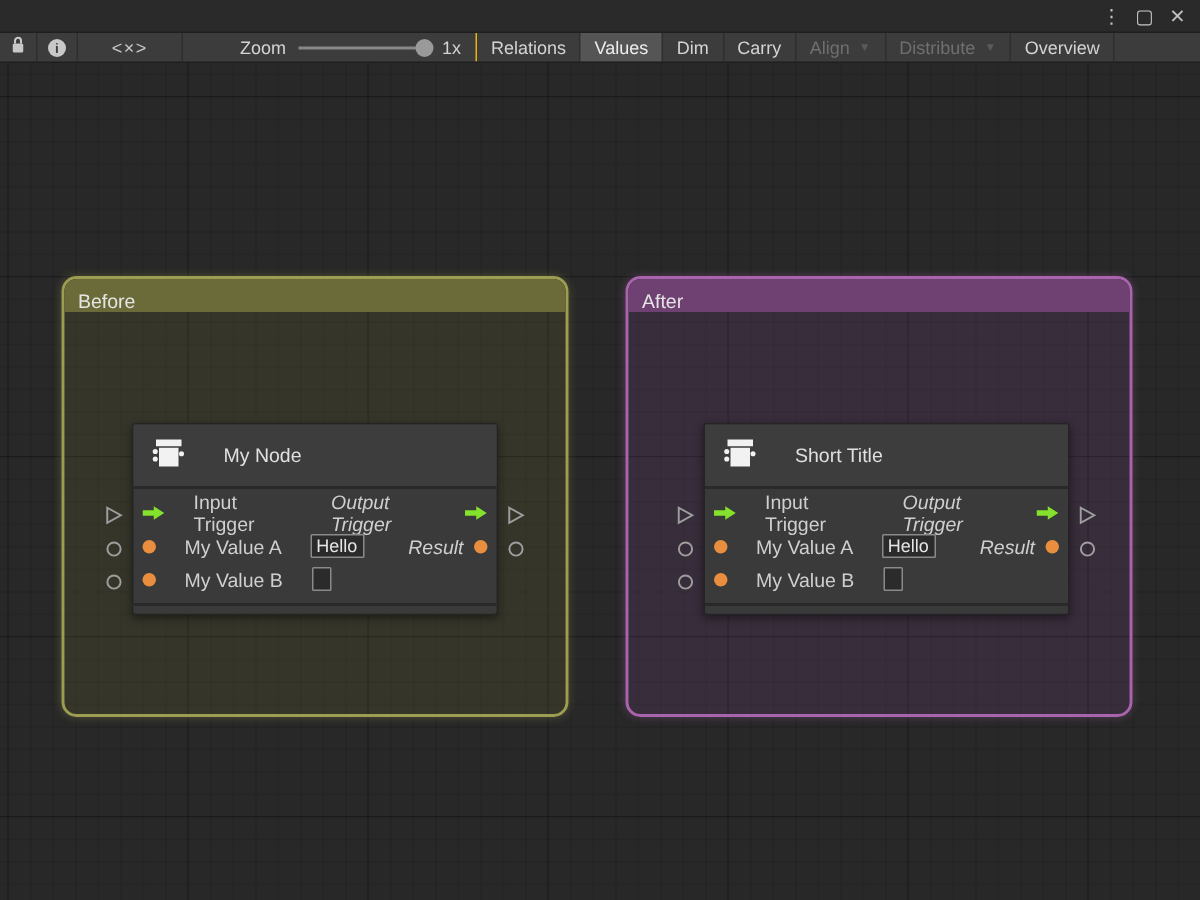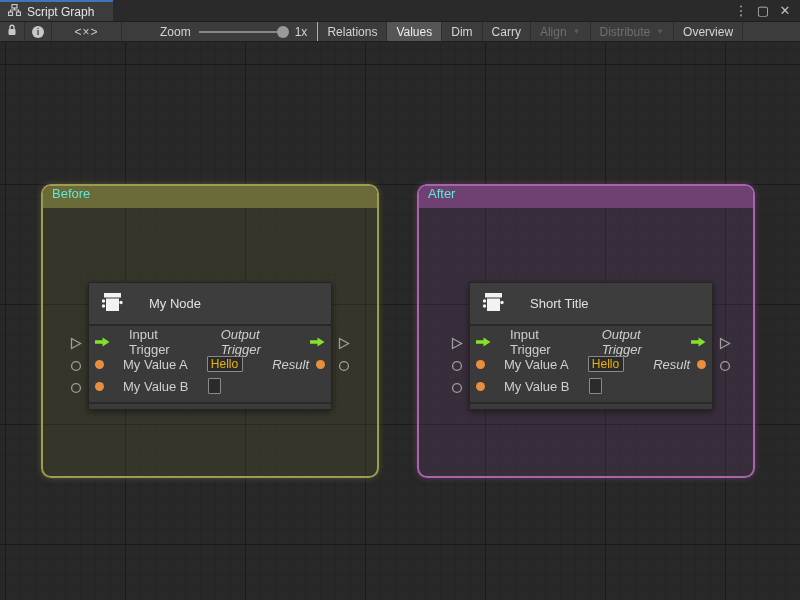--- a/index.html
+++ b/index.html
@@ -45,22 +45,22 @@
       linear-gradient(rgba(0,0,0,0.28) 1px, transparent 1px),
       linear-gradient(90deg, rgba(0,0,0,0.28) 1px, transparent 1px),
       linear-gradient(rgba(0,0,0,0.08) 1px, transparent 1px),
       linear-gradient(90deg, rgba(0,0,0,0.08) 1px, transparent 1px);
     background-size:120px 120px, 120px 120px, 15px 15px, 15px 15px;
     background-position:5px 22px; }
 
   
   .group { position:absolute; width:338px; height:294px; border-radius:10px;
            border:2px solid; overflow:hidden; }
-  .group-header { height:22px; display:flex; align-items:flex-start; padding:0 9px;
-                  font-size:13px; color:#5eead4; }
+  .group-header { height:22px; display:flex; align-items:flex-end; padding:0 9px;
+                  font-size:13px; color:#e5e5e5; }
   .group.before { border-color:#9d9d52; box-shadow:0 0 6px rgba(157,157,82,0.35); }
   .group.before .group-header { background:#6b6b3a; }
   .group.before .group-body { background:rgba(150,150,60,0.13); }
   .group.after { border-color:#a964ad; box-shadow:0 0 6px rgba(169,100,173,0.35); }
   .group.after .group-header { background:#6f4173; }
   .group.after .group-body { background:rgba(170,85,190,0.13); }
   .group-body { height:268px; }
 
   
   .node-wrap { position:absolute; width:244px; }
@@ -72,51 +72,40 @@
   .node-title { font-size:13px; color:#e0e0e0; }
   .node-body { padding:5px 6px; }
   .port-row { height:22px; display:flex; align-items:center; gap:19px; }
   .port-row .right { margin-left:auto; display:flex; align-items:center; gap:7px;font-style:italic; }
   .port-label { font-size:13px; color:#cfcfcf; }
   .node-footer { height:7px; border-top:2px solid #292929; background:#3a3a3a;
                  border-radius:0 0 2px 2px; }
   .dot { width:9px; height:9px; border-radius:50%; background:#e98d3f; flex:0 0 auto; }
   .arrow { flex:0 0 auto; display:block; }
   .value-input { background:#2b2b2b; border:1px solid #8a8a8a; border-radius:1px;
-                 color:#eab308; font-size:12px; height:16px; padding:0 3px;
+                 color:#e5e5e5; font-size:12px; height:16px; padding:0 3px;
                  font-family:"Liberation Sans", sans-serif; }
   .input-hello { width:36px; }
   .input-small { width:13px; }
 
   
   .ext { position:absolute; }
   .ext svg { display:block; }
   .ext.l { left:-18px; }
   .ext.r { right:-18px; }
   .ext.row1 { top:55px; }
   .ext.row2 { top:78px; }
   .ext.row3 { top:100px; }
 </style>
 </head>
 <body>
 
 <div class="window">
 
   <div class="tabbar">
-    <div class="tab">
-      <span>
-        <svg width="13" height="12" viewBox="0 0 13 12">
-          <rect x="4" y="0.5" width="5" height="3.5" fill="none" stroke="#c8c8c8" stroke-width="1.2"></rect>
-          <rect x="0.5" y="8" width="4" height="3.5" fill="none" stroke="#c8c8c8" stroke-width="1.2"></rect>
-          <rect x="8.5" y="8" width="4" height="3.5" fill="none" stroke="#c8c8c8" stroke-width="1.2"></rect>
-          <path d="M6.5 4 v2 M2.5 8 V6 h8 v2" fill="none" stroke="#c8c8c8" stroke-width="1.2"></path>
-        </svg>
-      </span>
-      <span>Script Graph</span>
-    </div>
     <div class="win-controls">
       <span class="win-btn">⋮</span>
       <span class="win-btn">▢</span>
       <span class="win-btn">✕</span>
     </div>
   </div>
 
   <div class="toolbar">
     <div class="tbtn icon-only">
       <span>

